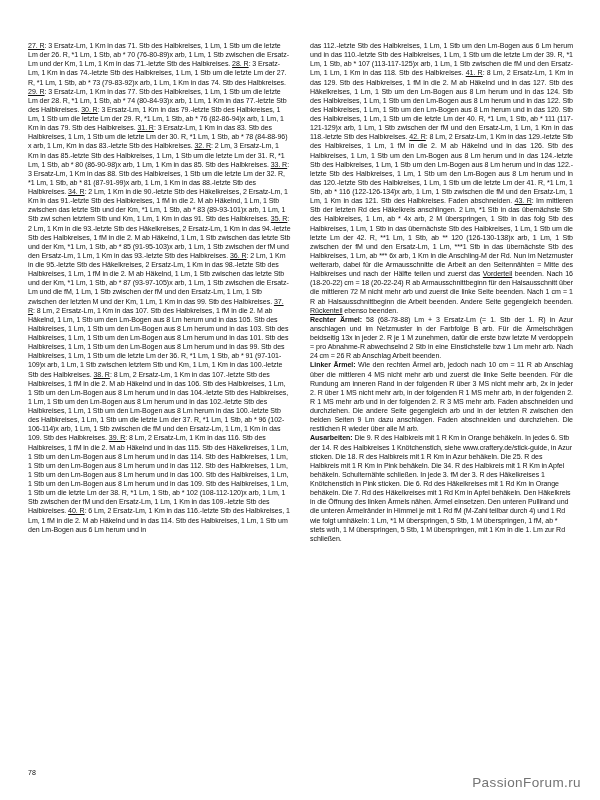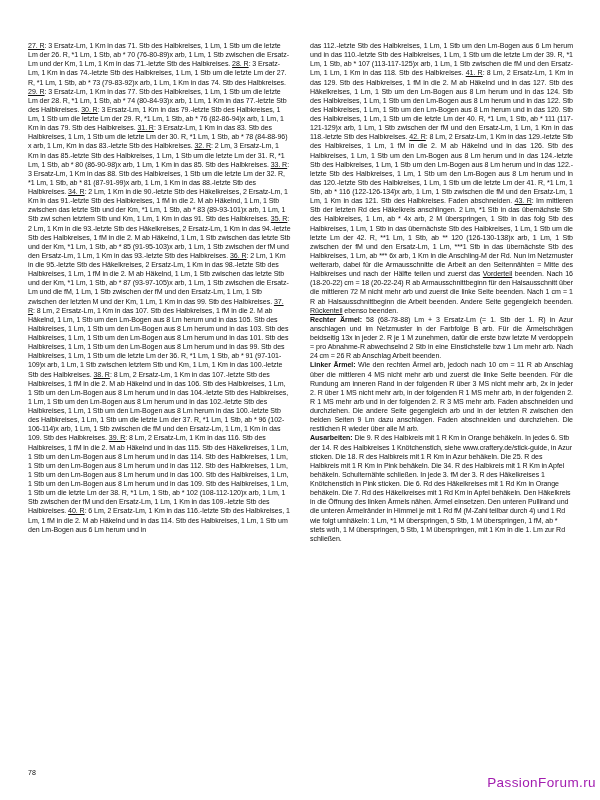--- a/index.html
+++ b/index.html
@@ -66,25 +66,25 @@
   .pageno {
     position: absolute;
     left: 28px;
     top: 768px;
     font-size: 7.05px;
     line-height: 9.12px;
     color: #111111;
   }
   .watermark {
     position: absolute;
-    right: 4px;
+    right: 19px;
     top: 775px;
     font-size: 13.5px;
     letter-spacing: 0.4px;
-    color: #a21caf;
+    color: #737373;
     font-family: "Liberation Sans", sans-serif;
     white-space: nowrap;
     user-select: none;
   }
 </style>
 </head>
 <body>
 
 <div class="page">
 

